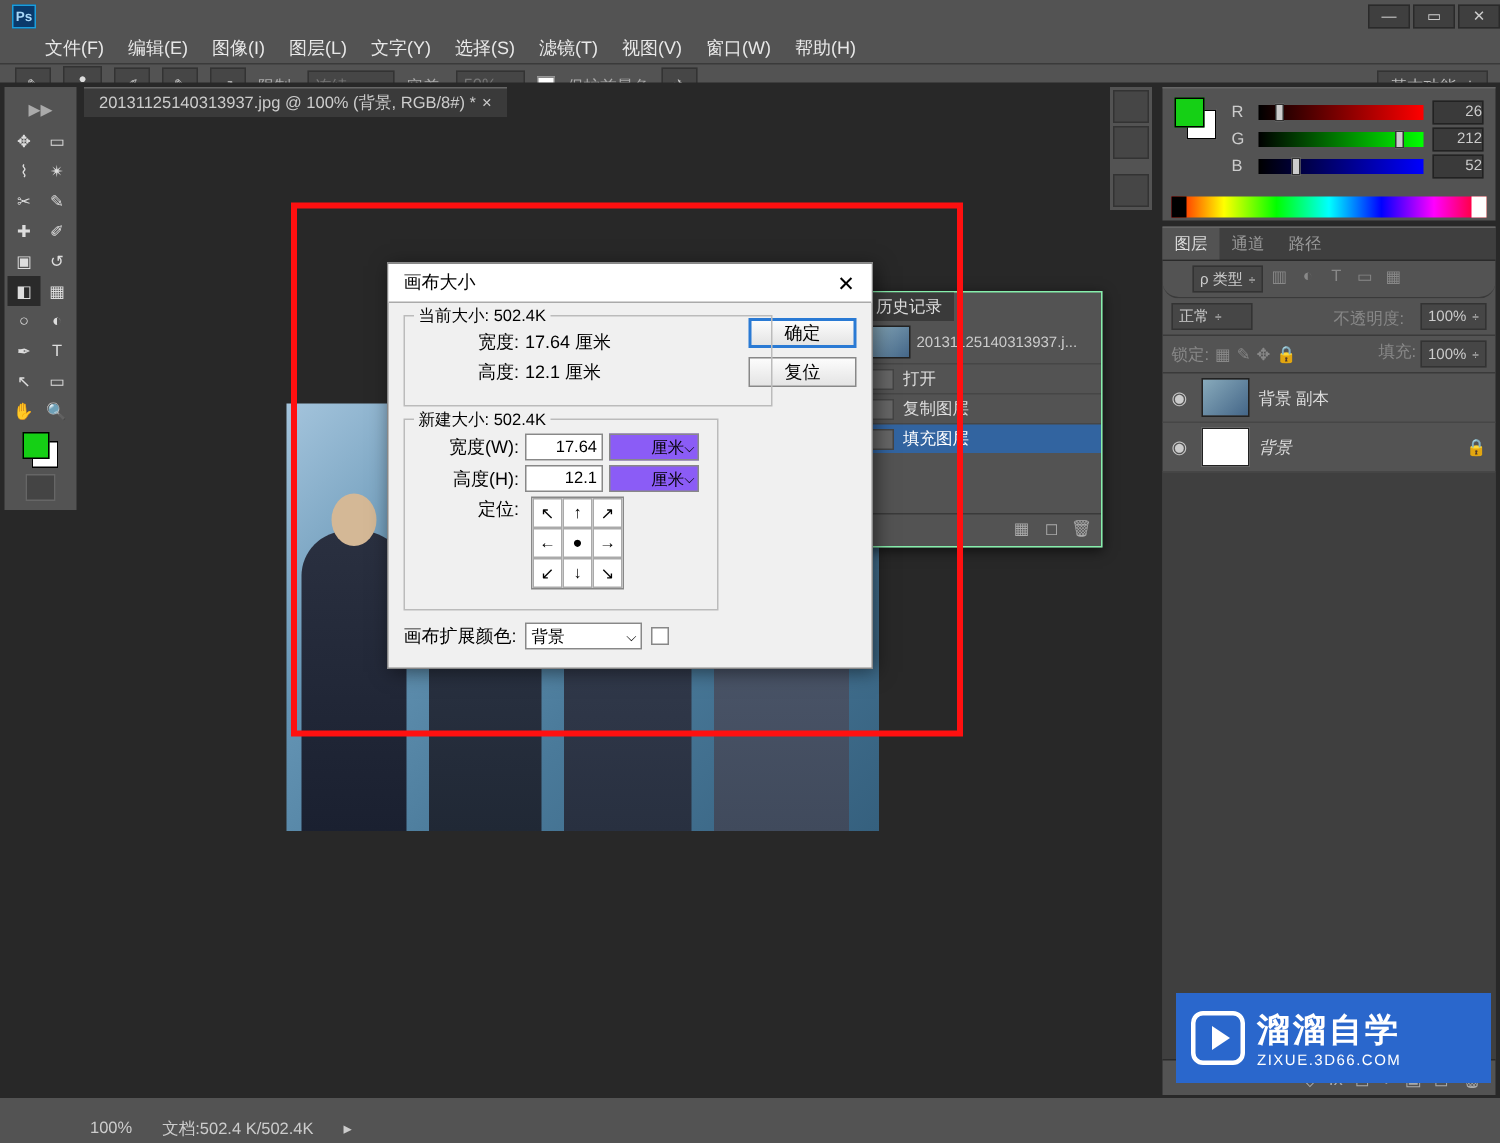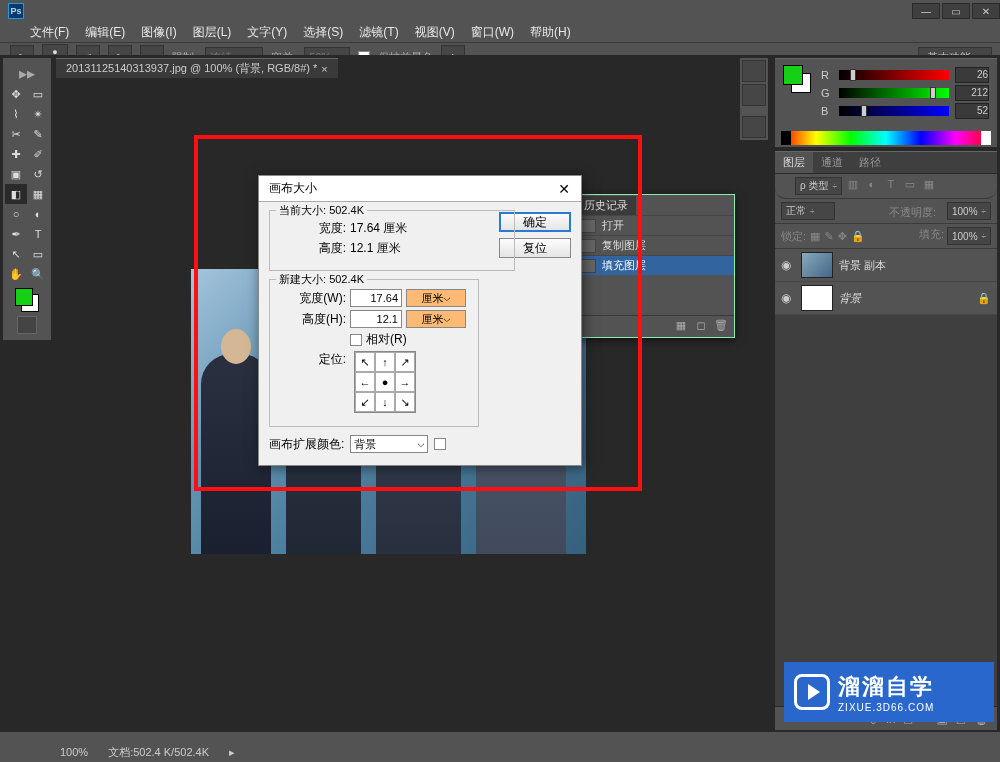--- a/index.html
+++ b/index.html
@@ -69,21 +69,21 @@
   .dialog { position: absolute; left: 258px; top: 120px; width: 324px; background: #f0f0f0; border: 1px solid #888; box-shadow: 2px 2px 12px rgba(0,0,0,0.5); z-index: 20; font-size: 12px; color: #000; }
   .dlg-title { height: 26px; background: #fff; border-bottom: 1px solid #aaa; display: flex; align-items: center; justify-content: space-between; padding: 0 6px 0 10px; font-size: 12px; }
   .dlg-close { width: 22px; height: 18px; display:flex;align-items:center;justify-content:center; cursor:pointer; font-size:14px;}
   .dlg-body { padding: 8px 10px 12px; position:relative; }
   .fieldset { border: 1px solid #bbb; padding: 6px 8px 10px; margin-bottom: 8px; position:relative; }
   .fieldset .legend { position:absolute; top:-8px; left:6px; background:#f0f0f0; padding:0 3px; font-size:11px;}
   .fld-row { display: flex; align-items: center; margin: 3px 0; gap: 4px; font-size:12px;}
   .fld-row .lbl { width: 68px; text-align: right; }
   .fld-row .val { }
   .fld-input { width: 52px; height: 18px; border: 1px solid #888; background:#fff; padding:0 3px; font-size:11px;text-align:right;}
-  .fld-sel { width: 60px; height: 18px; border: 1px solid #888; background:#fdba74; font-size:11px; padding:0 2px; display:flex; align-items:center; justify-content:center;}
+  .fld-sel { width: 60px; height: 18px; border: 1px solid #888; background:#8b5cf6; font-size:11px; padding:0 2px; display:flex; align-items:center; justify-content:flex-end;}
   .fld-sel::after{content:"⌵"; font-size:9px;}
   .anchor-grid { display:inline-grid; grid-template-columns: repeat(3, 20px); grid-template-rows: repeat(3,20px); border:1px solid #888; margin-left:4px; }
   .anchor-grid div { border:1px solid #aaa; display:flex;align-items:center;justify-content:center; font-size:11px; background:#fff;}
   .anchor-grid .c { background:#fff; }
   .dlg-btns { position:absolute; top:10px; right:10px; display:flex; flex-direction:column; gap:6px;}
   .dlg-btn { width: 72px; height: 20px; border: 1px solid #888; background: linear-gradient(#fcfcfc,#e4e4e4); font-size: 12px; cursor: pointer; display:flex;align-items:center;justify-content:center;}
   .dlg-btn.primary { border: 2px solid #2a7ad4; }
   .ext-row { display:flex; align-items:center; gap:6px; margin-top:6px;}
   .ext-sel { width: 78px; height:18px; border:1px solid #888; background:#fff; font-size:11px; padding:0 3px; display:flex;align-items:center;justify-content:space-between;}
   .ext-sel::after{content:"⌵"; font-size:9px;}
@@ -265,20 +265,24 @@
       <div class="fig fig4">
           <div class="head"></div>
         </div>
     </div>
   </div>
 
   <div class="redbox"></div>
 
   <div class="history-panel">
     <div><span class="panel-tab">历史记录</span></div>
+    <div class="hist-thumb-row">
+        <div class="hist-thumb"></div>
+        <span>20131125140313937.j...</span>
+      </div>
     <div class="hist-item">
         <div class="hist-icon"></div>
         <span>打开</span>
       </div>
     <div class="hist-item">
         <div class="hist-icon"></div>
         <span>复制图层</span>
       </div>
     <div class="hist-item sel">
         <div class="hist-icon"></div>
@@ -322,25 +326,20 @@
               <span>厘米</span>
             </div>
         </div>
         <div class="fld-row">
           <span class="lbl">高度(H):</span>
           <input class="fld-input" value="12.1" style="">
           <div class="fld-sel">
               <span>厘米</span>
             </div>
         </div>
-        <div class="fld-row">
-            <span class="lbl"></span>
-            <span class="chk"></span>
-            <span>相对(R)</span>
-          </div>
         <div class="fld-row" style="align-items:flex-start">
           <span class="lbl">定位:</span>
           <div class="anchor-grid">
             <div>↖</div>
               <div>↑</div>
               <div>↗</div>
             <div>←</div>
               <div class="c">●</div>
               <div>→</div>
             <div>↙</div>

